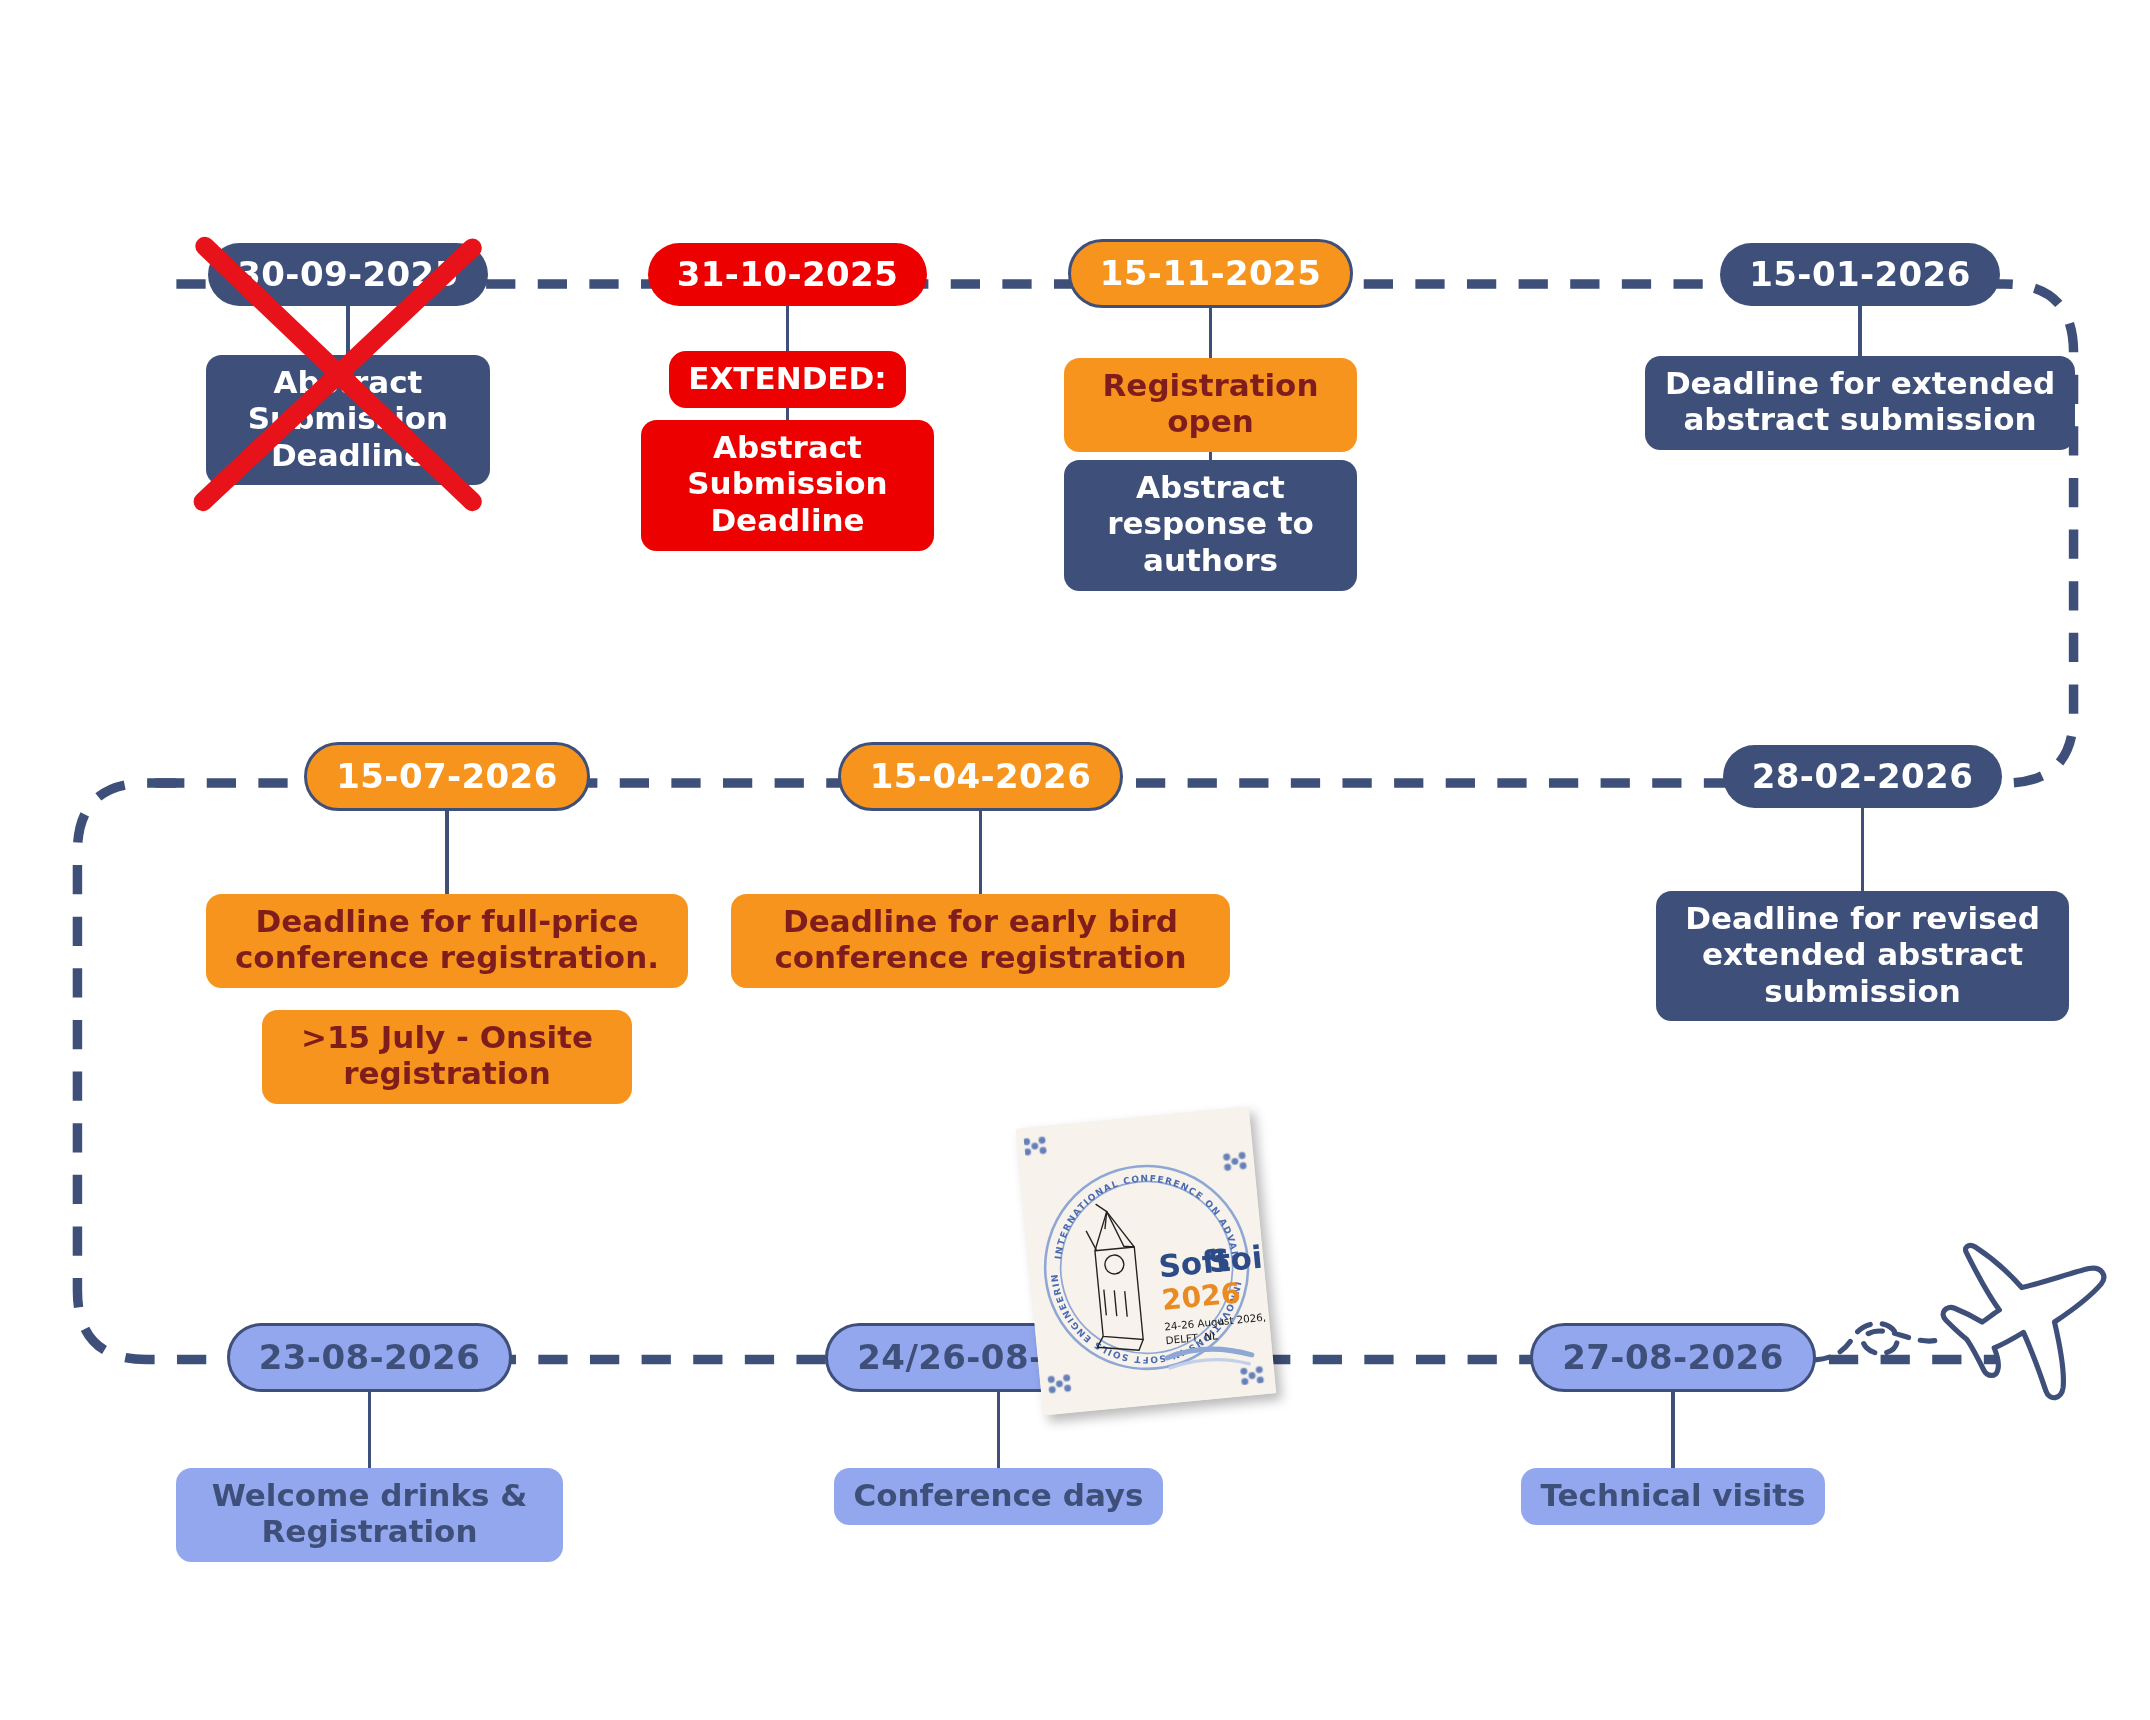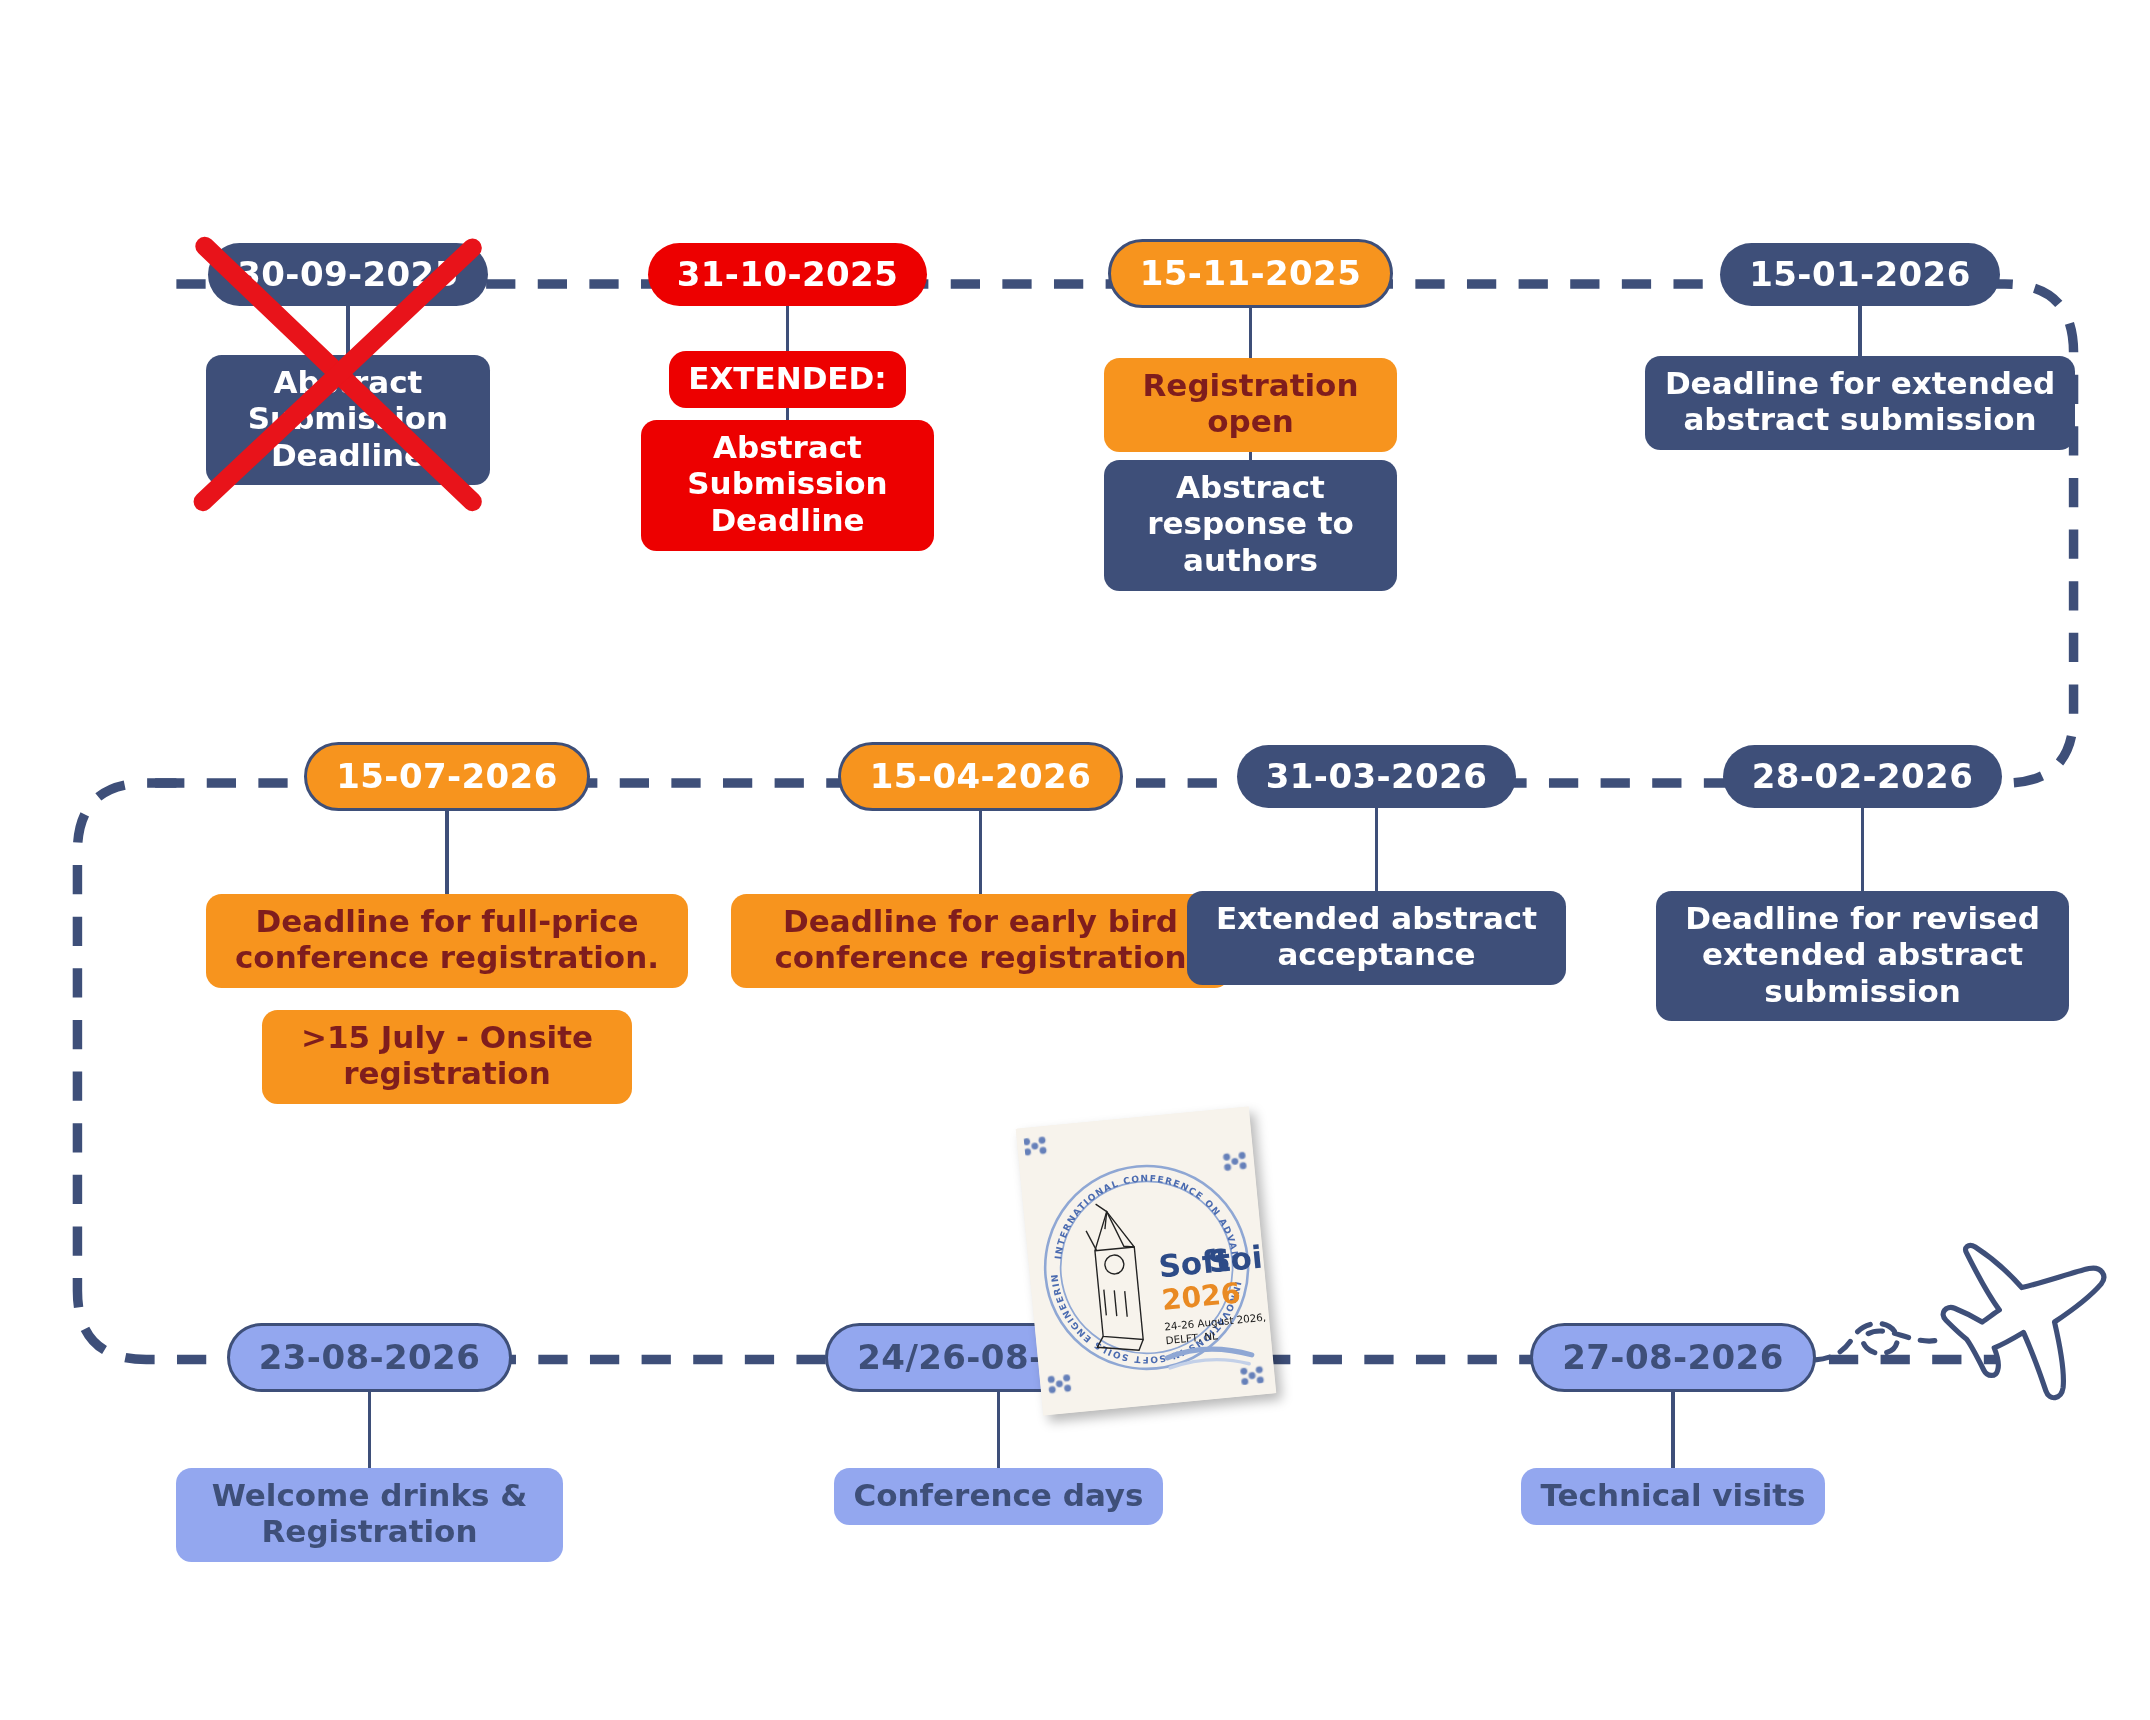--- a/index.html
+++ b/index.html
@@ -88,21 +88,21 @@
   </div>
 
   <div class="node" style="left:641px;top:243px;width:293px;">
     <div class="date-pill v-red">31-10-2025</div>
     <div class="stem" style="height:48px;"></div>
     <div class="label v-red" style="width:auto;margin-top:-3.4px;border-radius:17px;">EXTENDED:</div>
     <div class="stem" style="height:15.5px;"></div>
     <div class="label v-red" style="width:293px;margin-top:-3.4px;">Abstract Submission Deadline</div>
   </div>
 
-  <div class="node" style="left:1104px;top:239px;width:293px;">
+  <div class="node" style="left:1064px;top:239px;width:293px;">
     <div class="date-pill v-orange">15-11-2025</div>
     <div class="stem" style="height:53px;"></div>
     <div class="label v-orange-plain" style="width:auto;margin-top:-3.4px;">Registration open</div>
     <div class="stem" style="height:12px;"></div>
     <div class="label v-navy" style="width:293px;margin-top:-3.4px;">Abstract response to authors</div>
   </div>
 
   <div class="node" style="left:1619px;top:243px;width:482px;">
     <div class="date-pill v-navy">15-01-2026</div>
     <div class="stem" style="height:53px;"></div>
@@ -115,25 +115,20 @@
     <div class="label v-orange-plain" style="width:482px;margin-top:-3.4px;">Deadline for full-price conference registration.</div>
     <div class="label v-orange-plain small-gap" style="width:370px;">&gt;15 July - Onsite registration</div>
   </div>
 
   <div class="node" style="left:731px;top:742px;width:499px;">
     <div class="date-pill v-orange">15-04-2026</div>
     <div class="stem" style="height:86px;"></div>
     <div class="label v-orange-plain" style="width:499px;margin-top:-3.4px;">Deadline for early bird conference registration</div>
   </div>
 
-  <div class="node" style="left:1187px;top:745px;width:379px;">
-    <div class="date-pill v-navy">31-03-2026</div>
-    <div class="stem" style="height:86px;"></div>
-    <div class="label v-navy" style="width:379px;margin-top:-3.4px;">Extended abstract acceptance</div>
-  </div>
 
   <div class="node" style="left:1656px;top:745px;width:413px;">
     <div class="date-pill v-navy">28-02-2026</div>
     <div class="stem" style="height:86px;"></div>
     <div class="label v-navy" style="width:413px;margin-top:-3.4px;">Deadline for revised extended abstract submission</div>
   </div>
 
   <div class="node" style="left:176px;top:1323px;width:387px;">
     <div class="date-pill v-lblue">23-08-2026</div>
     <div class="stem" style="height:79px;"></div>

